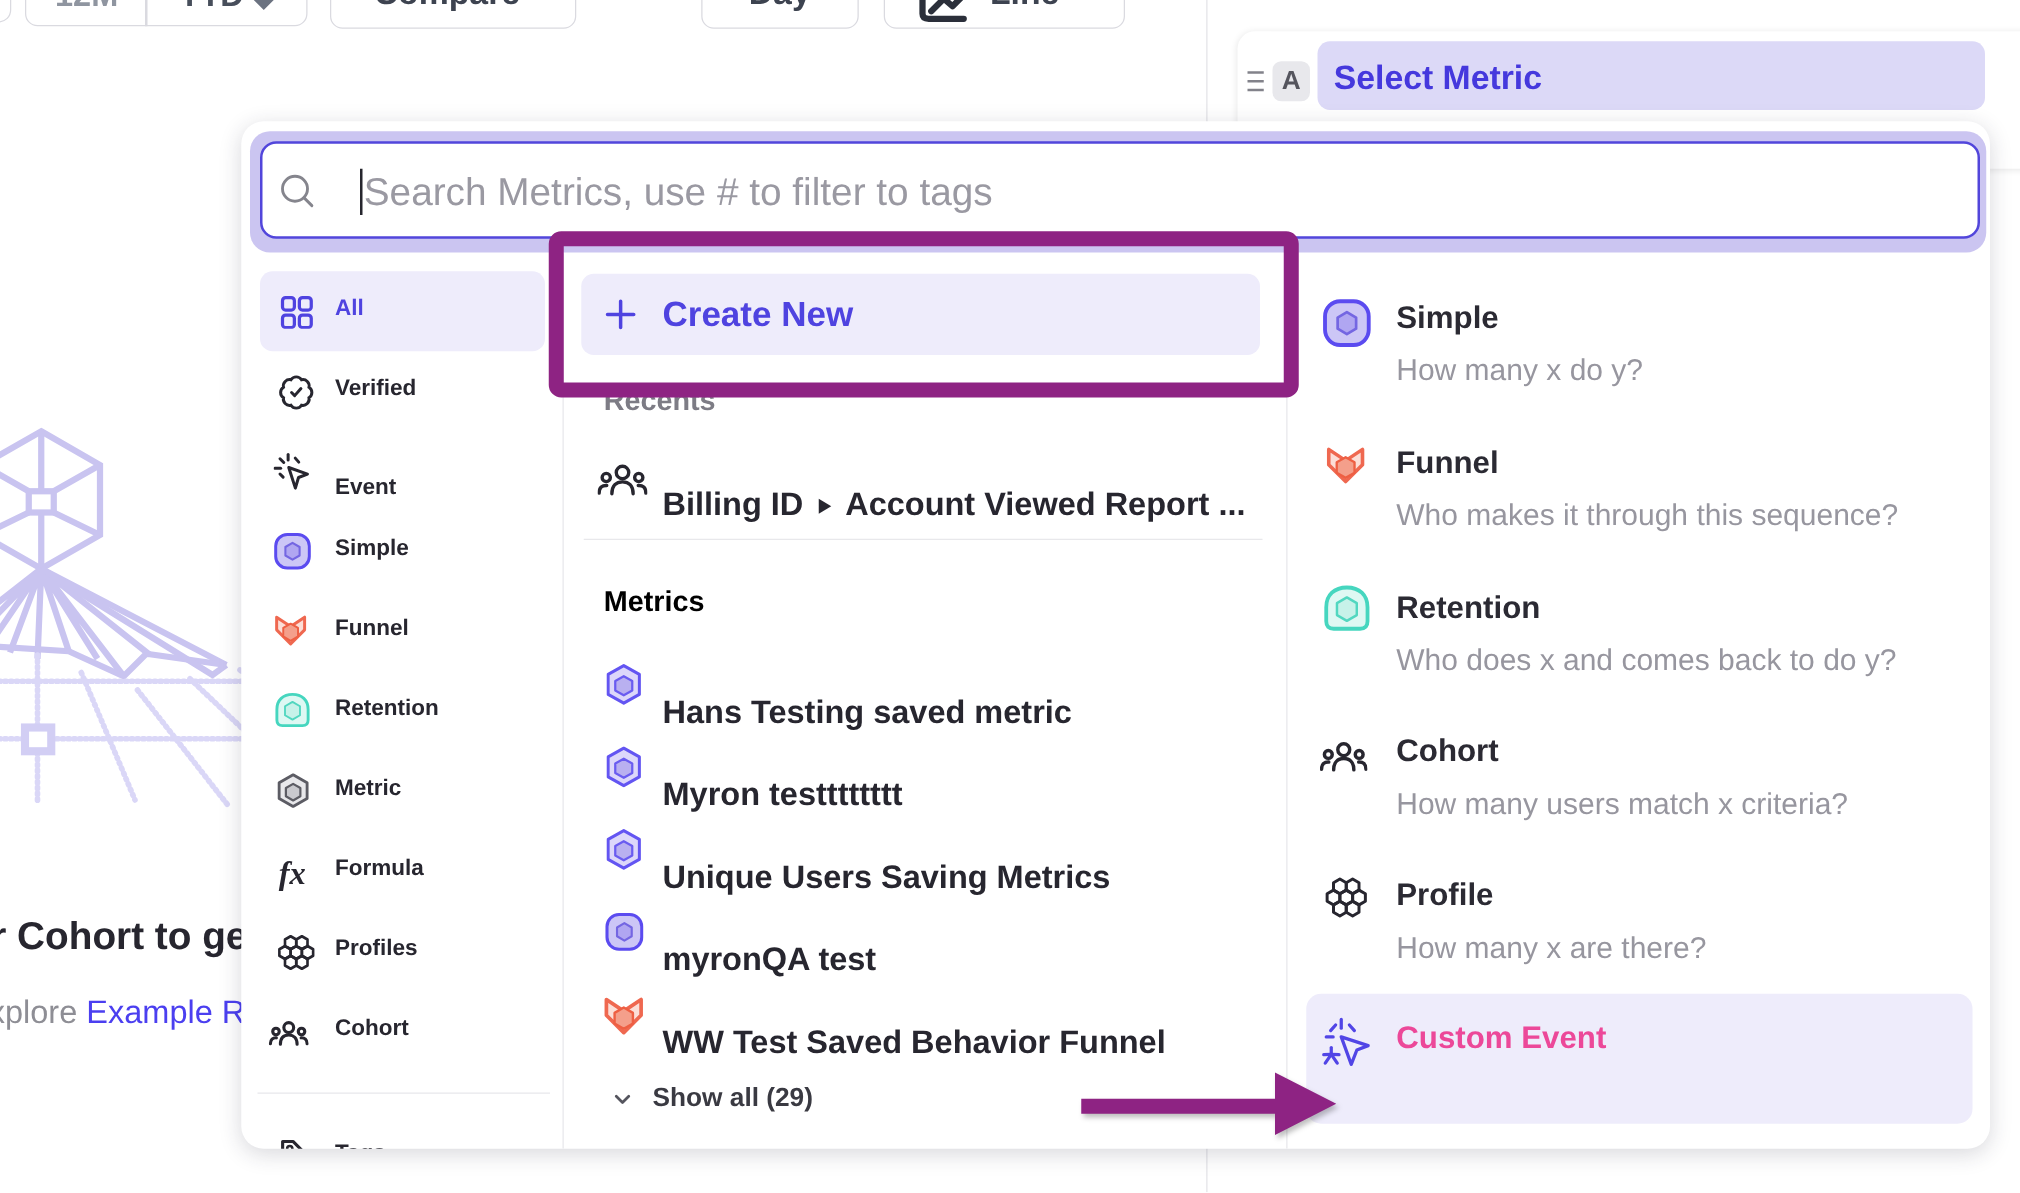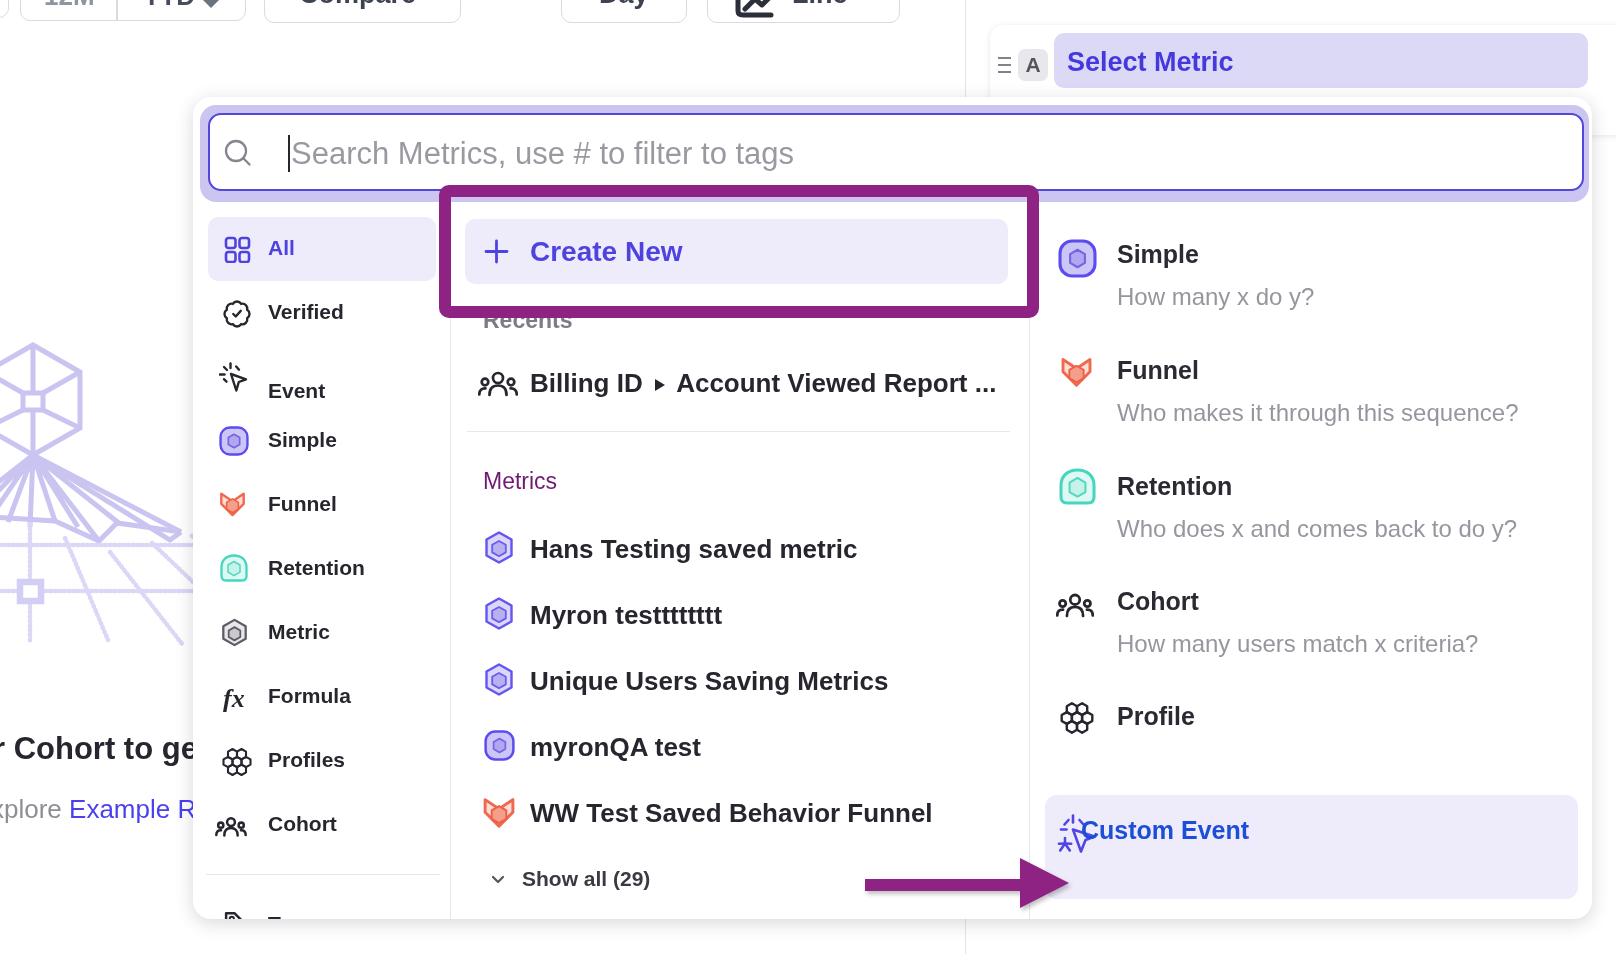--- a/index.html
+++ b/index.html
@@ -2,22 +2,22 @@
 <html><head>
 <meta charset="utf-8">
 <style>
   html,body{margin:0;padding:0;background:#fff;}
   *{box-sizing:border-box;} body{-webkit-font-smoothing:antialiased;}
   #stage{position:relative;width:1616px;height:954px;overflow:hidden;background:#fff;
     font-family:"Liberation Sans",sans-serif;}
   .abs{position:absolute;}
   .btn{position:absolute;background:#fff;border:1.5px solid #dadae0;border-radius:10px;}
   .btxt{position:absolute;font-weight:600;color:#3d4350;white-space:nowrap;}
-  .lrow{position:absolute;font-size:21px;font-weight:600;color:#27262f;white-space:nowrap;}
-  .mrow{position:absolute;font-size:26px;font-weight:600;color:#27262f;white-space:nowrap;}
+  .lrow{position:absolute;font-size:18px;font-weight:600;color:#27262f;white-space:nowrap;}
+  .mrow{position:absolute;font-size:26px;font-weight:600;color:#27262f;white-space:nowrap;margin-top:20px;}
   .rtitle{position:absolute;font-size:25px;font-weight:700;color:#2b2a33;white-space:nowrap;}
   .rsub{position:absolute;font-size:24px;font-weight:400;color:#97969f;white-space:nowrap;}
   .tri{display:inline-block;width:0;height:0;border-left:10px solid #27262f;border-top:6.5px solid transparent;border-bottom:6.5px solid transparent;margin:0 5px 1px 5px;}
 </style>
 </head>
 <body>
 <div id="stage">
 
   <div class="abs" style="left:965px;top:0;width:1px;height:954px;background:#e4e4e8;"></div>
 
@@ -188,21 +188,21 @@
         <circle cx="20" cy="9" r="5"></circle>
         <path d="M11.5 26 C11.5 19.5 15 16.5 20 16.5 C25 16.5 28.5 19.5 28.5 26"></path>
         <circle cx="7" cy="13" r="3.3"></circle>
         <path d="M1.3 25.5 C1.3 21 3.8 19.2 7.4 19.4"></path>
         <circle cx="33" cy="13" r="3.3"></circle>
         <path d="M38.7 25.5 C38.7 21 36.2 19.2 32.6 19.4"></path>
       </g>
     </svg>
     <div class="mrow" style="left:337px;top:271px;">Billing ID <span class="tri"></span> Account Viewed Report ...</div>
     <div class="abs" style="left:274px;top:334px;width:543px;height:1px;background:#e8e8eb;"></div>
-    <div class="abs" style="left:290px;top:371px;font-size:23px;font-weight:400;color:#701a75;">Metrics</div>
+    <div class="abs" style="left:290px;top:371px;font-size:23px;font-weight:700;color:#000000;">Metrics</div>
 
     <svg class="abs" style="left:292px;top:434px;" width="28" height="33" viewBox="0 0 28 33">
       <path d="M14 1.5 L26.5 8.5 L26.5 24.5 L14 31.5 L1.5 24.5 L1.5 8.5 Z" fill="#dcd7fa" stroke="#6355f2" stroke-width="2.4" stroke-linejoin="round"></path>
       <path d="M14 10 L20.8 13.8 L20.8 21.4 L14 25.2 L7.2 21.4 L7.2 13.8 Z" fill="#b9b0f0" stroke="#6a5cf0" stroke-width="1.8" stroke-linejoin="round"></path>
     </svg>
     <div class="mrow" style="left:337px;top:437px;text-align:right;">Hans Testing saved metric</div>
     <svg class="abs" style="left:292px;top:500px;" width="28" height="33" viewBox="0 0 28 33">
       <path d="M14 1.5 L26.5 8.5 L26.5 24.5 L14 31.5 L1.5 24.5 L1.5 8.5 Z" fill="#dcd7fa" stroke="#6355f2" stroke-width="2.4" stroke-linejoin="round"></path>
       <path d="M14 10 L20.8 13.8 L20.8 21.4 L14 25.2 L7.2 21.4 L7.2 13.8 Z" fill="#b9b0f0" stroke="#6a5cf0" stroke-width="1.8" stroke-linejoin="round"></path>
     </svg>
@@ -269,38 +269,39 @@
         <path d="M15.0 9.8 L19.5 12.4 L19.5 17.6 L15.0 20.2 L10.5 17.6 L10.5 12.4 Z"></path>
         <path d="M6.0 9.8 L10.5 12.4 L10.5 17.6 L6.0 20.2 L1.5 17.6 L1.5 12.4 Z"></path>
         <path d="M24.0 9.8 L28.5 12.4 L28.5 17.6 L24.0 20.2 L19.5 17.6 L19.5 12.4 Z"></path>
         <path d="M10.5 2.0 L15.0 4.6 L15.0 9.8 L10.5 12.4 L6.0 9.8 L6.0 4.6 Z"></path>
         <path d="M19.5 2.0 L24.0 4.6 L24.0 9.8 L19.5 12.4 L15.0 9.8 L15.0 4.6 Z"></path>
         <path d="M10.5 17.6 L15.0 20.2 L15.0 25.4 L10.5 28.0 L6.0 25.4 L6.0 20.2 Z"></path>
         <path d="M19.5 17.6 L24.0 20.2 L24.0 25.4 L19.5 28.0 L15.0 25.4 L15.0 20.2 Z"></path>
       </g>
     </svg>
     <div class="rtitle" style="left:924px;top:605px;">Profile</div>
+    <div class="rsub" style="left:924px;top:648px;">How many x are there?</div>
 
     <svg class="abs" style="left:863px;top:716px;" width="40" height="40" viewBox="0 0 40 40">
       <g stroke="#5145e6" stroke-width="2.6" stroke-linecap="round">
         <path d="M17 2.5 L17 9.5"></path>
           <path d="M23.5 7 L27.5 11.5"></path>
           <path d="M12.5 7 L8.5 11.5"></path>
           <path d="M5 16.5 L10.5 16.5"></path>
       </g>
       <path d="M17 16.5 L38.5 23.5 L29.5 27 L25 38.5 Z" fill="none" stroke="#5145e6" stroke-width="2.6" stroke-linejoin="round"></path>
       <g stroke="#5145e6" stroke-width="2.6" stroke-linecap="round">
         <path d="M9 30.5 L9 25"></path>
           <path d="M9 30.5 L3 30.7"></path>
           <path d="M9 30.5 L15.2 30.7"></path>
           <path d="M9 30.5 L4.2 37.5"></path>
           <path d="M9 30.5 L13.8 37.5"></path>
       </g>
     </svg>
-    <div class="rtitle" style="left:888px;top:719px;color:#1d4ed8;">Custom Event</div>
+    <div class="rtitle" style="left:924px;top:719px;color:#ec4899;">Custom Event</div>
   </div>
 
   <div class="abs" style="left:439px;top:185px;width:600px;height:133px;border:12px solid #8e2383;border-radius:10px;"></div>
 
   <svg class="abs" style="left:860px;top:850px;filter:drop-shadow(2px 3px 2px rgba(0,0,0,0.25));" width="215" height="66" viewBox="0 0 215 66">
     <path d="M5 29 L160 29 L160 8 L209 33 L160 58 L160 41 L5 41 Z" fill="#8e2383"></path>
   </svg>
 
 </div>
 

